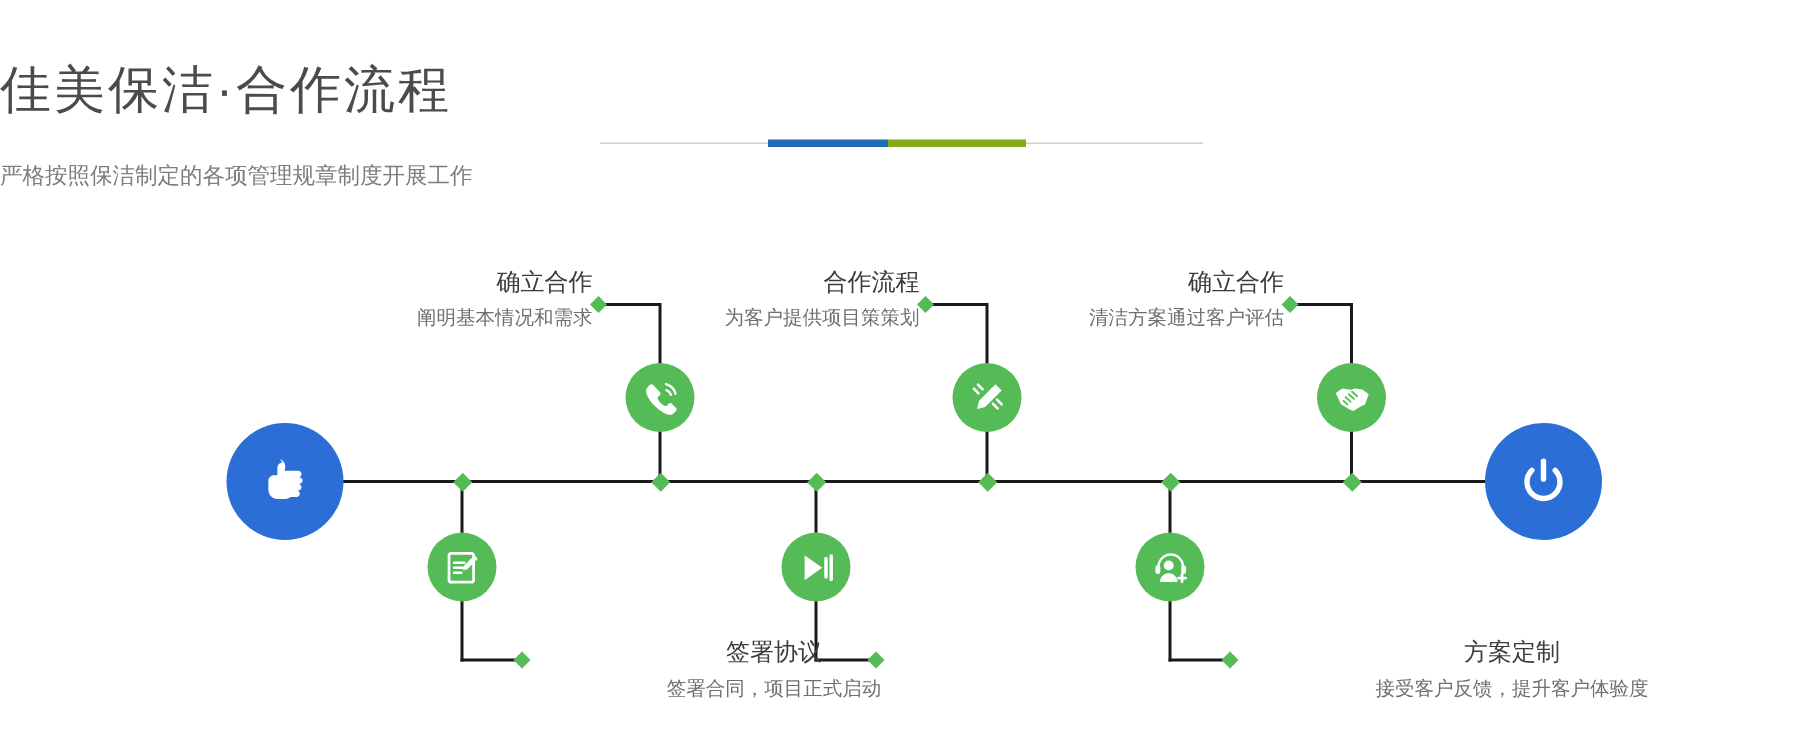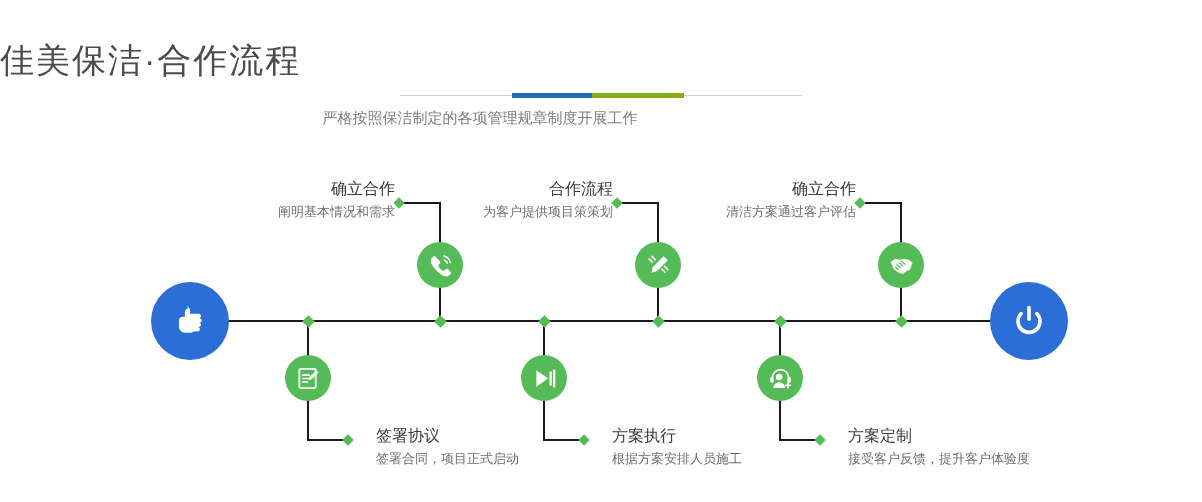--- a/index.html
+++ b/index.html
@@ -68,21 +68,21 @@
     top: 0px;
     width: 92px;
     height: 5px;
     background: #87ac1b;
   }
   #page-subtitle {
     position: absolute;
     left: 0;
     top: 107px;
     width: 960px;
-    text-align: center;
+    text-align: left;
     font-size: 15px;
     line-height: 22px;
     color: #7d7d7d;
     white-space: nowrap;
   }
 
   
   #flow {
     position: absolute;
     left: 0;
@@ -168,21 +168,21 @@
     white-space: nowrap;
   }
   .label .desc {
     font-size: 13px;
     line-height: 20px;
     color: #6f6f6f;
     white-space: nowrap;
     margin-top: 2px;
   }
   .label.right-align { text-align: right; }
-  .label.left-align  { text-align: left; margin-left: 20px; }
+  .label.left-align  { text-align: center; }
 </style>
 </head>
 <body>
 
 <div id="stage">
 
   <div id="header">
     <div id="page-title">佳美保洁·合作流程</div>
     <div id="divider">
       <div class="rule"></div>
@@ -273,24 +273,20 @@
     <div class="diamond axis-dot" style="left:544px; top:181px;"></div>
     <div class="node-icon" style="left:521px; top:215px;">
       <span>
         <svg width="27" height="27" viewBox="0 0 28 28">
           <path fill="#ffffff" d="M5.6 5.4l12.2 8.6-12.2 8.6z"></path>
           <path stroke="#ffffff" stroke-width="2.4" stroke-linecap="round" d="M20.4 7.6v12.8"></path>
           <path stroke="#ffffff" stroke-width="2.4" stroke-linecap="round" d="M24 5.8v16.4"></path>
         </svg>
       </span>
     </div>
-    <div class="label left-align" style="left:592px; top:285px; width:320px;">
-      <div class="title">方案执行</div>
-      <div class="desc">根据方案安排人员施工</div>
-    </div>
 
     <div class="v-line" style="left:900px; top:62px; height:120px;"></div>
     <div class="h-line" style="left:860px; top:62px; width:41px;"></div>
     <div class="diamond label-dot" style="left:860px; top:63px;"></div>
     <div class="diamond axis-dot" style="left:901px; top:181px;"></div>
     <div class="node-icon" style="left:878px; top:102px;">
       <span>
         <svg width="27" height="27" viewBox="0 0 28 28">
           <path fill="#ffffff" d="M2.6 10.4l4.6-3.2 6 .9 2.4-.9 5.4.7 4.4 3.3-2.6 7.2-3.3 1.4-4.6 3.1-3.4-1.4-5.4-3.6z"></path>
           <path fill="none" stroke="#55bb56" stroke-width="1.3" stroke-linecap="round" d="M9.4 13.2l3.4 3.1M11.6 11.2l3.6 3.2M13.9 9.5l3.5 3.1M8 15.8l2.6 2.4"></path>

